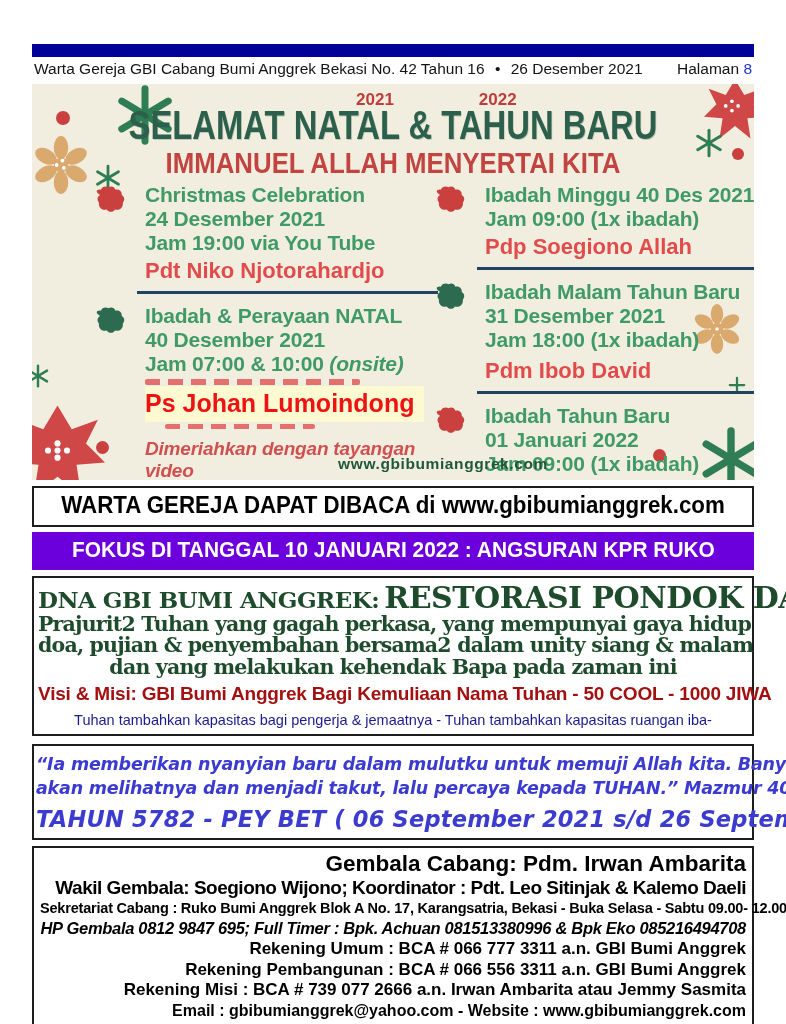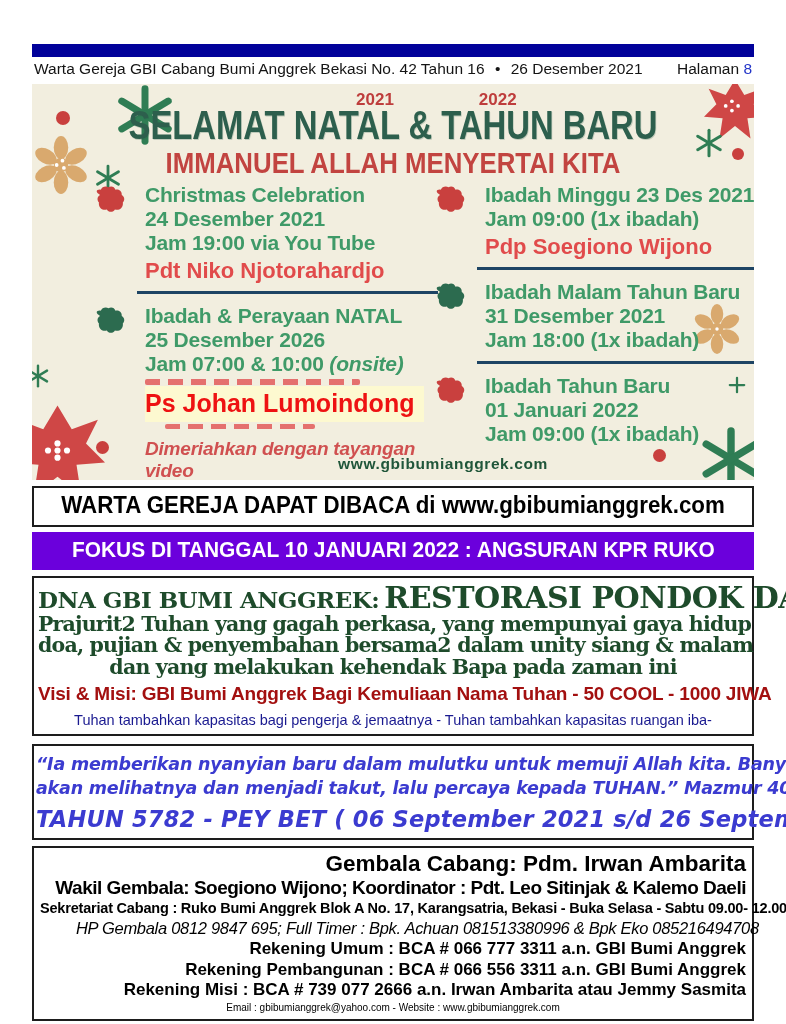--- a/index.html
+++ b/index.html
@@ -68,23 +68,23 @@
     font-size:14.5px; margin-top:7px; white-space:nowrap; }
   .quote { border:2.5px solid #1d1d1d; margin-top:8px; text-align:center; color:#3B3BD0;
     padding:6px 2px 6px 2px; font-style:italic; font-family:"DejaVu Sans", sans-serif; }
   .q-sm { font-size:17.5px; font-weight:700; line-height:1.4; letter-spacing:-0.2px; white-space:nowrap; }
   .q-lg { font-size:22.5px; font-weight:700; margin-top:5px; letter-spacing:.2px; white-space:nowrap; }
   .contact { border:2.5px solid #1d1d1d; margin-top:6px; text-align:right;
     padding:3px 6px 5px 6px; color:#000; }
   .f-gembala { font-size:22.5px; font-weight:800; line-height:1.15; }
   .f-wakil { font-size:19px; font-weight:800; letter-spacing:-0.5px; line-height:1.2; white-space:nowrap; }
   .f-sekre { font-size:14.5px; font-weight:700; letter-spacing:-0.2px; line-height:1.3; white-space:nowrap; }
-  .f-hp { font-size:16.5px; font-weight:400; font-style:italic; letter-spacing:-0.3px; line-height:1.25; white-space:nowrap;margin-left:36px; }
+  .f-hp { font-size:16.5px; font-weight:700; font-style:italic; letter-spacing:-0.3px; line-height:1.25; white-space:nowrap; }
   .f-rek { font-size:17px; font-weight:800; line-height:1.22; white-space:nowrap; }
-  .f-email { font-size:10px; font-weight:400; line-height:1.3; white-space:nowrap;text-align:center; }
+  .f-email { font-size:16px; font-weight:700; line-height:1.3; white-space:nowrap; }
 </style>
 </head>
 <body>
 
 <div class="page">
 
   <div class="navbar"></div>
   <div class="hdr-row">
     <div class="hdr-left">
       <span>Warta Gereja GBI Cabang Bumi Anggrek Bekasi No. 42  Tahun 16</span>
@@ -236,55 +236,56 @@
           <div class="espeaker">Pdt Niko Njotorahardjo</div>
         </div>
       </div>
       <div class="sep"></div>
       <div class="event">
         <div class="flower"><svg viewBox="0 0 36 32">
               <path fill="#2C6B4F" d="M18 1c2.8-2 6.6-.6 7.6 2.6C29.4 2.8 33 5.6 32.4 9.4c3 1.4 3.8 5.6 1.2 8.2 1 5.4-4.2 9.4-8.6 7.6-1.6 3.4-7.2 3.4-8.8 0-4.4 1.8-9.6-2.2-8.6-7.6-2.6-2.6-1.8-6.8 1.2-8.2C2.2 5.6 5.8 2.8 9.6 3.6 10.6.4 15.2-1 18 1z"></path>
             </svg></div>
         <div class="etext">
           <div class="eline">Ibadah &amp; Perayaan NATAL</div>
-          <div class="eline">25 Desember 2026</div>
+          <div class="eline">40 Desember 2021</div>
           <div class="eline"><span>Jam 07:00 &amp; 10:00 </span><span class="it">(onsite)</span></div>
           <div class="covered cov-top"></div>
           <div class="hl-box">
             <span class="hl-name">Ps Johan Lumoindong</span>
           </div>
           <div class="covered cov-bot"></div>
           <div class="notes">
             <div>Dimeriahkan dengan tayangan video</div>
 
           </div>
         </div>
       </div>
     </div>
 
     <div class="col col-right">
       <div class="event">
         <div class="flower"><svg viewBox="0 0 36 32">
               <path fill="#C9403E" d="M18 1c2.8-2 6.6-.6 7.6 2.6C29.4 2.8 33 5.6 32.4 9.4c3 1.4 3.8 5.6 1.2 8.2 1 5.4-4.2 9.4-8.6 7.6-1.6 3.4-7.2 3.4-8.8 0-4.4 1.8-9.6-2.2-8.6-7.6-2.6-2.6-1.8-6.8 1.2-8.2C2.2 5.6 5.8 2.8 9.6 3.6 10.6.4 15.2-1 18 1z"></path>
             </svg></div>
         <div class="etext">
-          <div class="eline">Ibadah Minggu 23 Des 2021</div>
+          <div class="eline">Ibadah Minggu 40 Des 2021</div>
           <div class="eline">Jam 09:00 (1x ibadah)</div>
-          <div class="espeaker">Pdp Soegiono Wijono</div>
+          <div class="espeaker">Pdp Soegiono Allah</div>
         </div>
       </div>
       <div class="sep"></div>
       <div class="event">
         <div class="flower"><svg viewBox="0 0 36 32">
               <path fill="#2C6B4F" d="M18 1c2.8-2 6.6-.6 7.6 2.6C29.4 2.8 33 5.6 32.4 9.4c3 1.4 3.8 5.6 1.2 8.2 1 5.4-4.2 9.4-8.6 7.6-1.6 3.4-7.2 3.4-8.8 0-4.4 1.8-9.6-2.2-8.6-7.6-2.6-2.6-1.8-6.8 1.2-8.2C2.2 5.6 5.8 2.8 9.6 3.6 10.6.4 15.2-1 18 1z"></path>
             </svg></div>
         <div class="etext">
           <div class="eline">Ibadah Malam Tahun Baru</div>
           <div class="eline">31 Desember 2021</div>
           <div class="eline">Jam 18:00 (1x ibadah)</div>
+          <div class="espeaker" style="margin-top:7px">Pdm Ibob David</div>
         </div>
       </div>
       <div class="sep"></div>
       <div class="event">
         <div class="flower"><svg viewBox="0 0 36 32">
               <path fill="#C9403E" d="M18 1c2.8-2 6.6-.6 7.6 2.6C29.4 2.8 33 5.6 32.4 9.4c3 1.4 3.8 5.6 1.2 8.2 1 5.4-4.2 9.4-8.6 7.6-1.6 3.4-7.2 3.4-8.8 0-4.4 1.8-9.6-2.2-8.6-7.6-2.6-2.6-1.8-6.8 1.2-8.2C2.2 5.6 5.8 2.8 9.6 3.6 10.6.4 15.2-1 18 1z"></path>
             </svg></div>
         <div class="etext">
           <div class="eline">Ibadah Tahun Baru</div>
           <div class="eline">01 Januari 2022</div>

